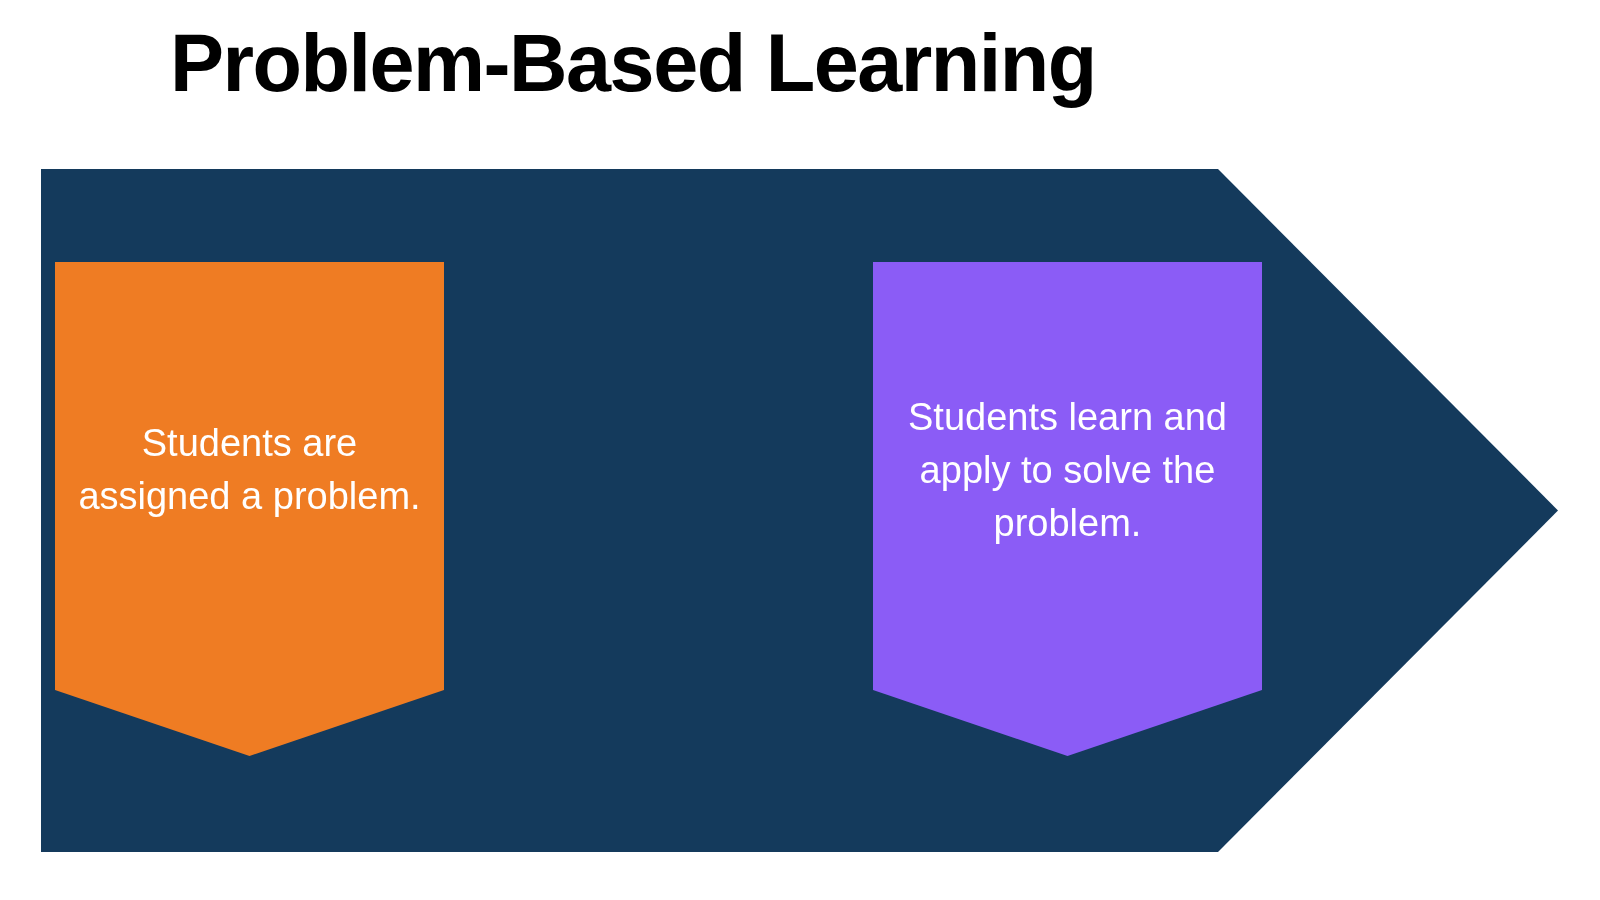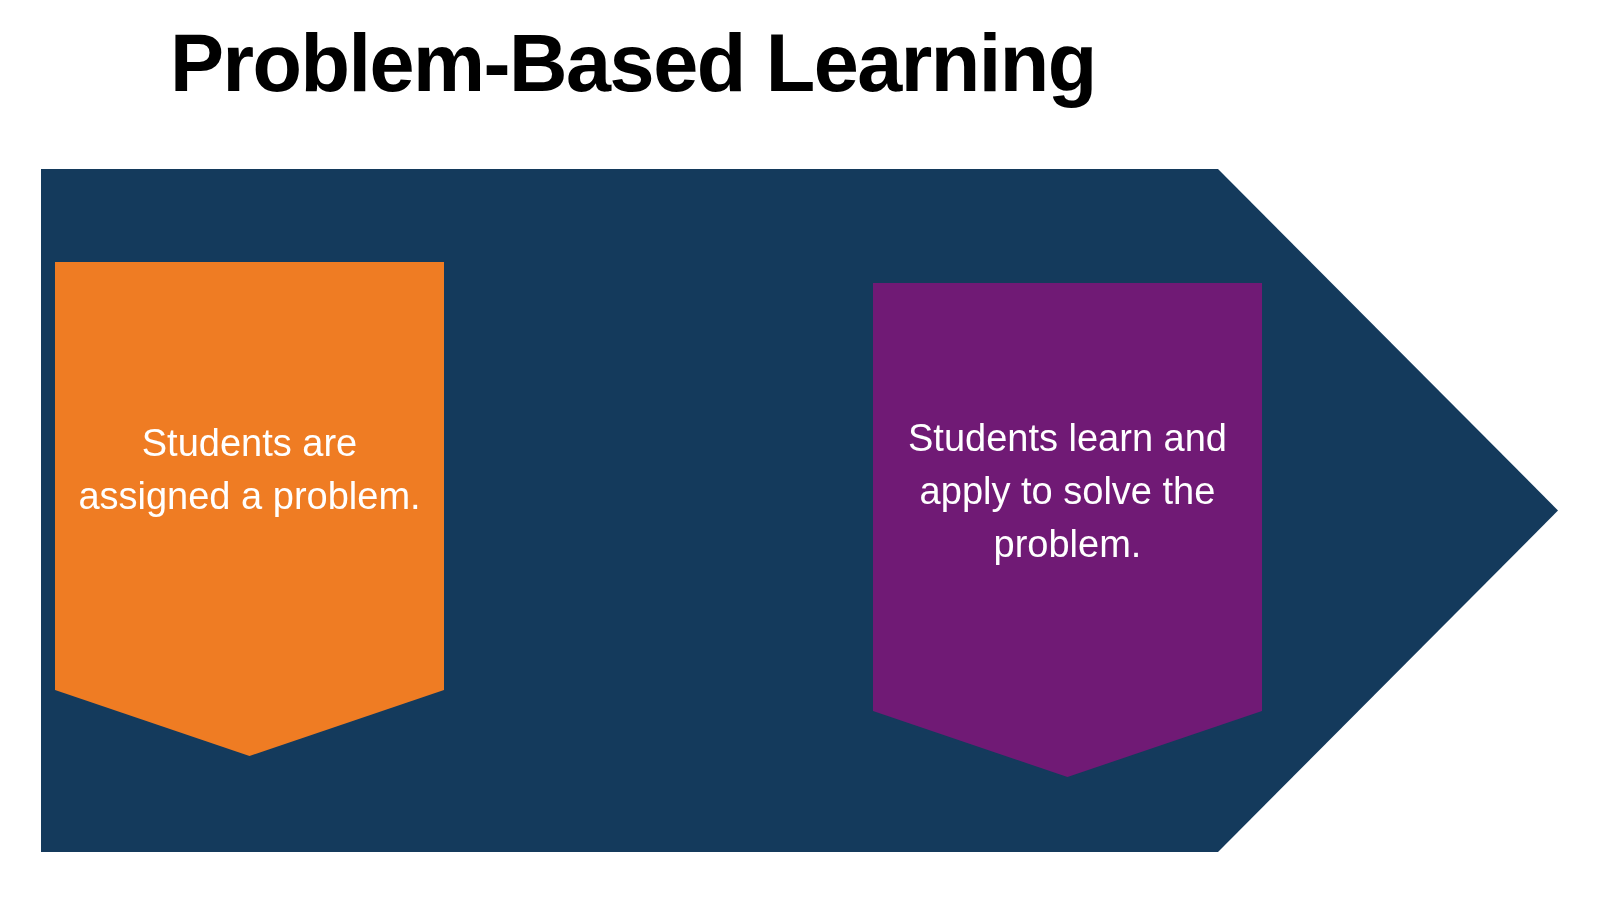--- a/index.html
+++ b/index.html
@@ -67,19 +67,19 @@
   <div class="diagram-title">Problem-Based Learning</div>
 
   <div class="process-arrow" style="background-color: rgb(20, 58, 92);"></div>
 
   <div class="step-banner pos-1" style="background-color: rgb(239, 124, 35);">
     <div class="step-text">Students are
 assigned a problem.</div>
   </div>
 
 
-  <div class="step-banner pos-3" style="background-color: #701a75; margin-top: 21px;">
+  <div class="step-banner pos-3" style="background-color: #8b5cf6;">
     <div class="step-text">Students learn and
 apply to solve the
 problem.</div>
   </div>
 
 </div>
 
 </body></html>

